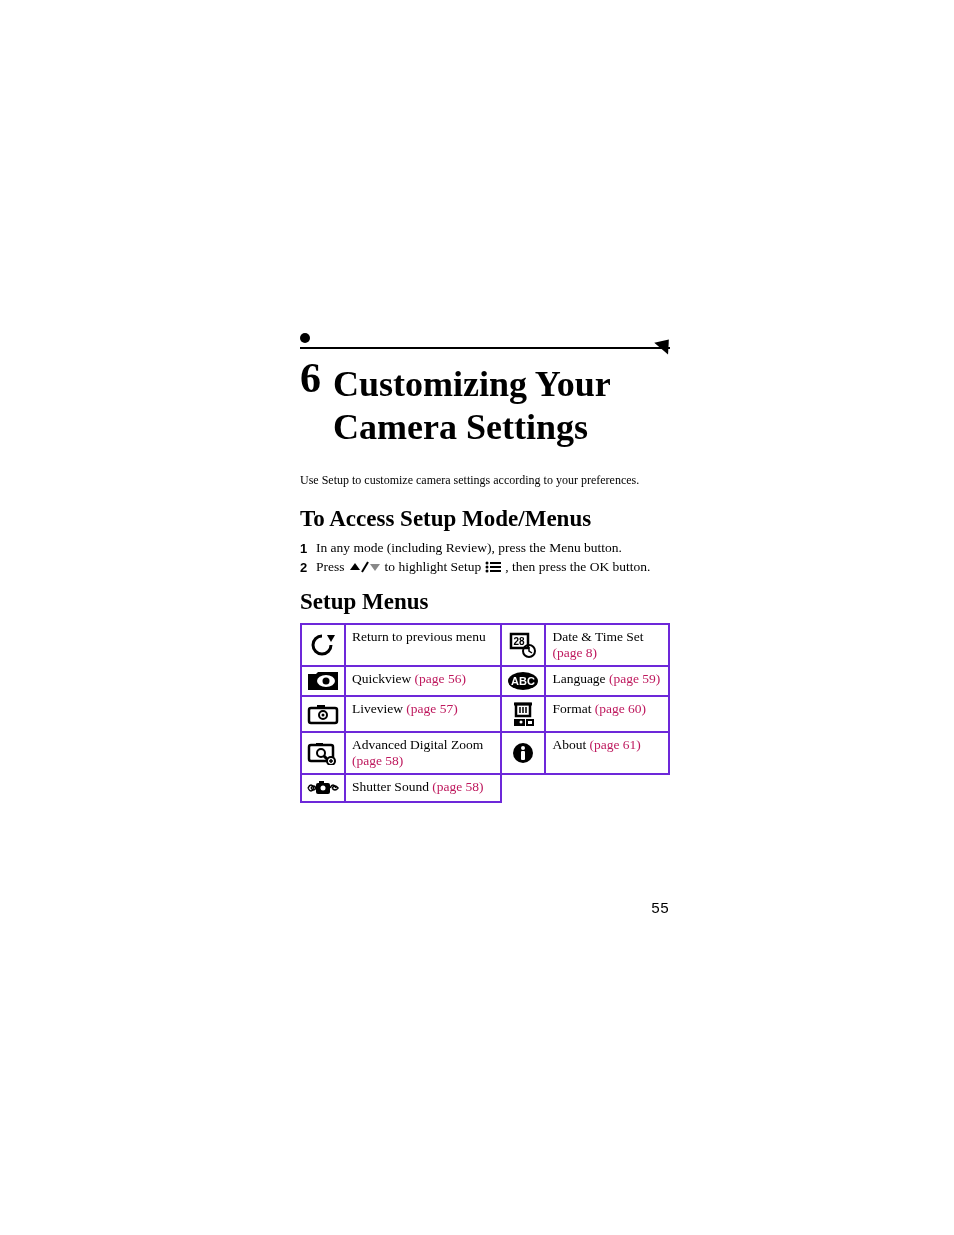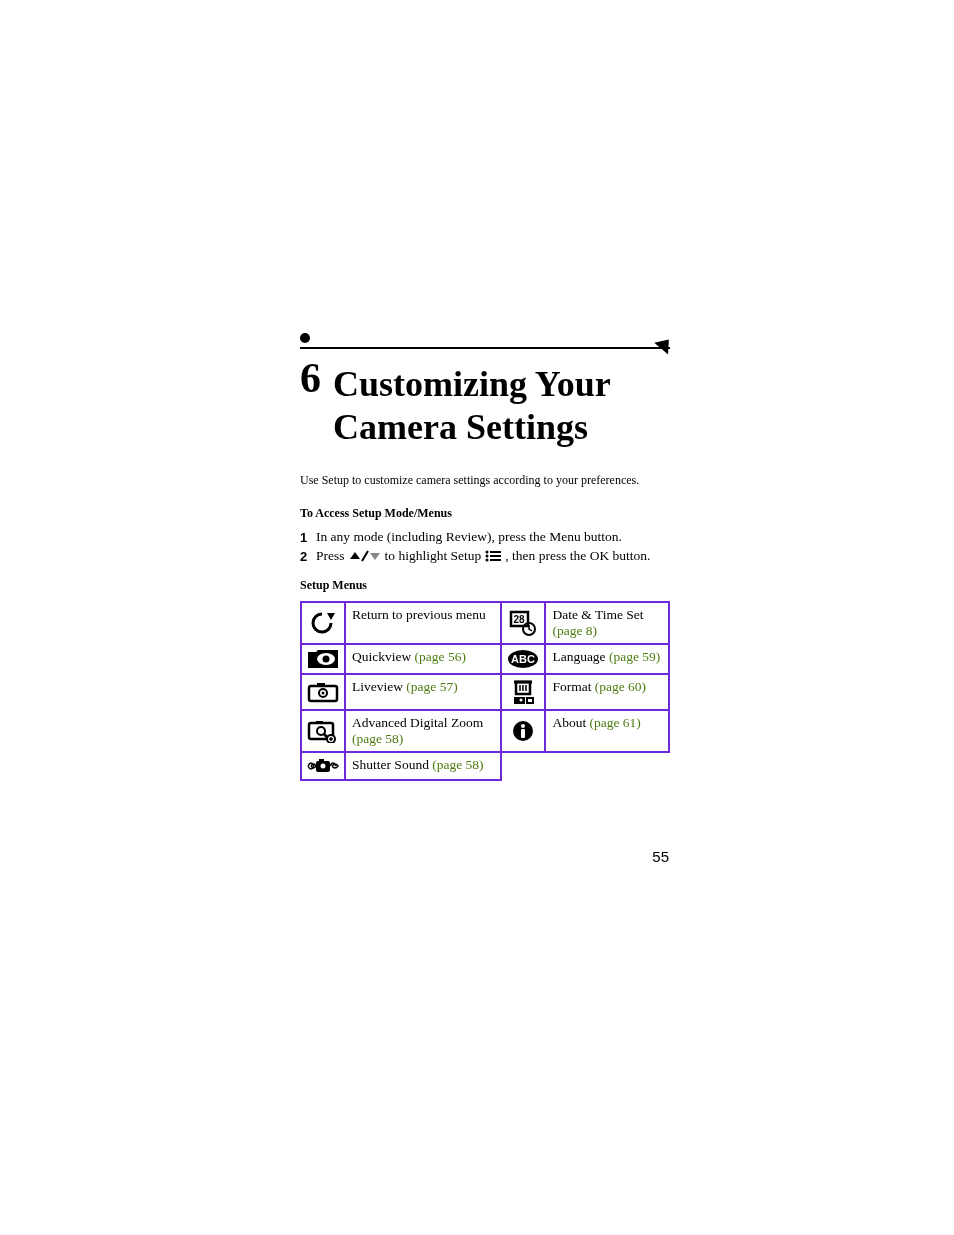--- a/index.html
+++ b/index.html
@@ -70,21 +70,21 @@
     font-weight: bold;
     margin-top: 6px;
   }
   .intro {
     font-size: 12px;
     margin-top: 24px;
     margin-bottom: 18px;
   }
   .section {
     font-family: "Comic Sans MS", cursive;
-    font-size: 12px;
+    font-size: 23px;
     font-weight: bold;
     margin-top: 14px;
     margin-bottom: 8px;
   }
   .step {
     display: flex;
     align-items: center;
     font-size: 13.5px;
     margin: 3px 0;
   }
@@ -107,28 +107,28 @@
     padding: 4px 6px;
     vertical-align: top;
   }
   table.menus td.icon-cell {
     width: 36px;
     padding: 3px;
     text-align: center;
     vertical-align: middle;
   }
   a.pagelink, .pagelink {
-    color: #4d7c0f;
+    color: #be185d;
     text-decoration: none;
   }
   .page-number {
     position: absolute;
     right: 285px;
-    top: 848px;
-    font-family: Liberation Sans, sans-serif;
+    top: 901px;
+    font-family: Liberation Mono, monospace;
     font-size: 15px;
   }
   svg.icon { display: block; margin: 0 auto; }
   svg.inline { display: inline-block; vertical-align: middle; }
 </style>
 </head>
 <body>
 
 <div class="page">
 

